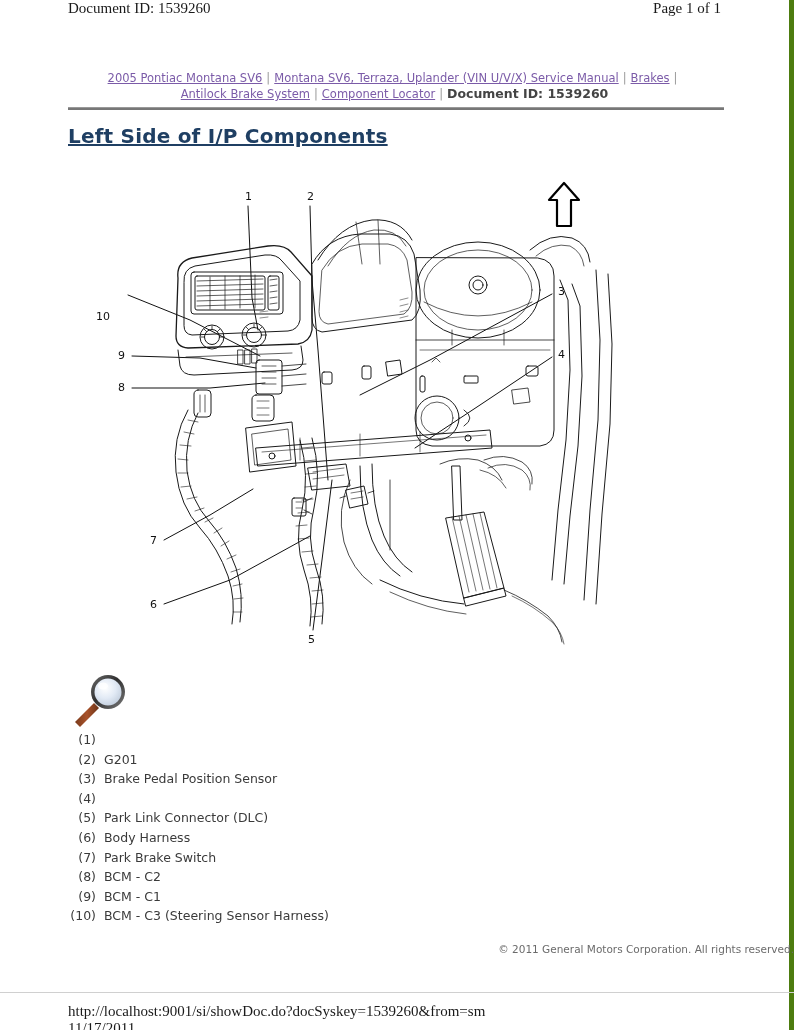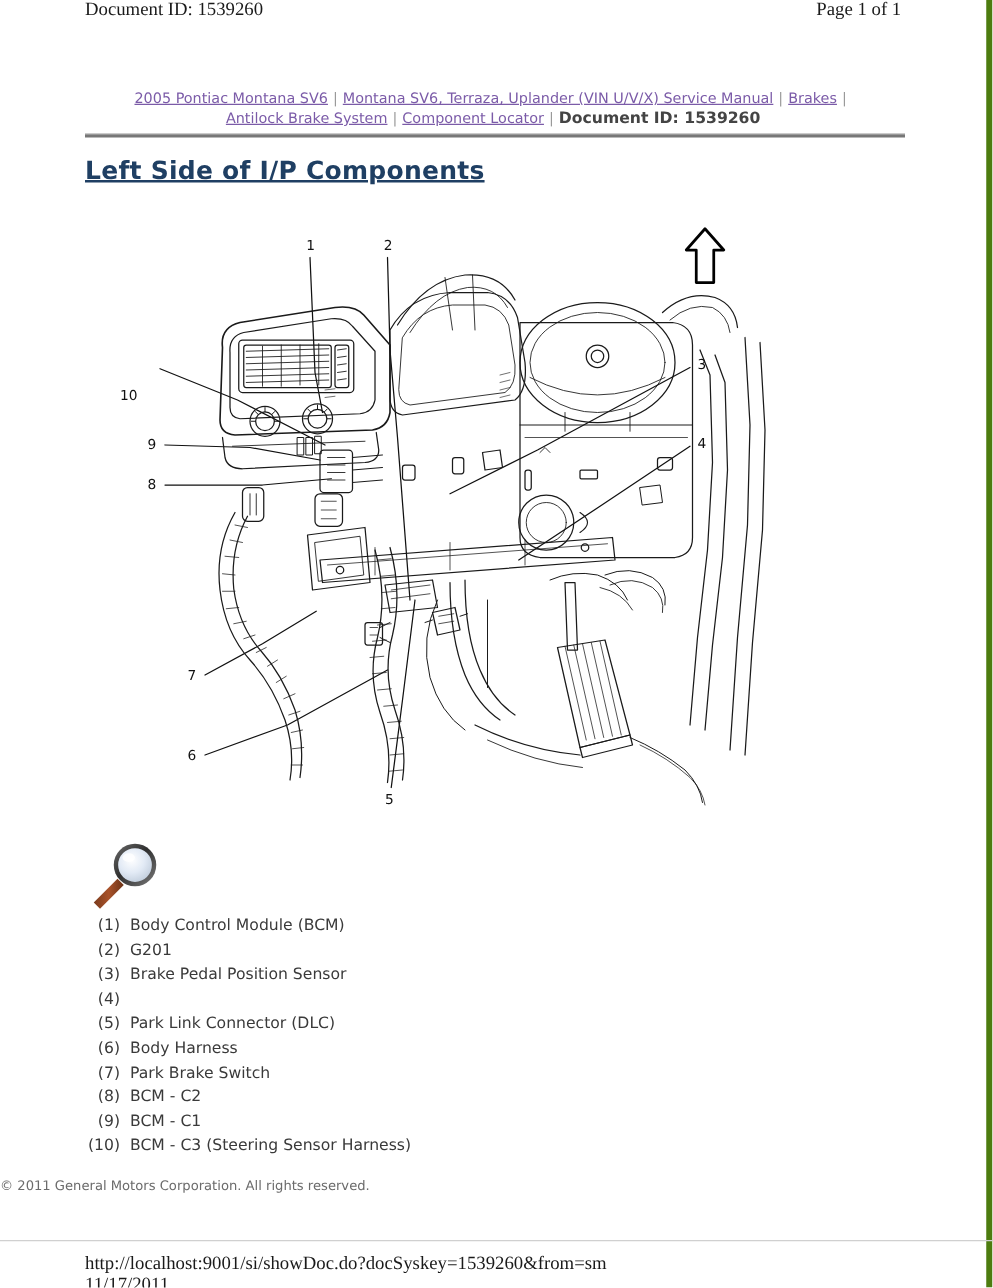--- a/index.html
+++ b/index.html
@@ -102,24 +102,25 @@
   .legend-num {
     width: 36px;
     text-align: right;
     padding-right: 8px;
     flex: none;
   }
 
   
   .copyright {
     position: absolute; top: 943px; left: 0; width: 794px;
-    text-align: left;
+    text-align: right;
     font-family: "DejaVu Sans", sans-serif;
     font-size: 10.5px;
     color: #6b6b6b;
+    padding-left: 20px;
   }
 
   
   .footer-rule {
     position: absolute; top: 992px; left: 0;
     width: 794px; height: 1px;
     background: #d0d0d0;
   }
   .print-footer {
     position: absolute; top: 1003px; left: 68px; right: 68px;
@@ -390,21 +391,20 @@
       <path d="M9 52 L28 33 L33 38 L14 57 Z" fill="url(#handleGrad)"></path>
       <circle cx="42" cy="22" r="17" fill="url(#rimGrad)"></circle>
       <circle cx="42" cy="22" r="13.5" fill="url(#lensGrad)"></circle>
       <ellipse cx="37" cy="16" rx="5" ry="3.5" fill="#ffffff" opacity="0.8"></ellipse>
     </svg>
   </div>
 
   <div class="legend">
     <div class="legend-row">
       <span class="legend-num">(1)</span>
-      <span>Body Control Module (BCM)</span>
     </div>
     <div class="legend-row">
       <span class="legend-num">(2)</span>
       <span>G201</span>
     </div>
     <div class="legend-row">
       <span class="legend-num">(3)</span>
       <span>Brake Pedal Position Sensor</span>
     </div>
     <div class="legend-row">

